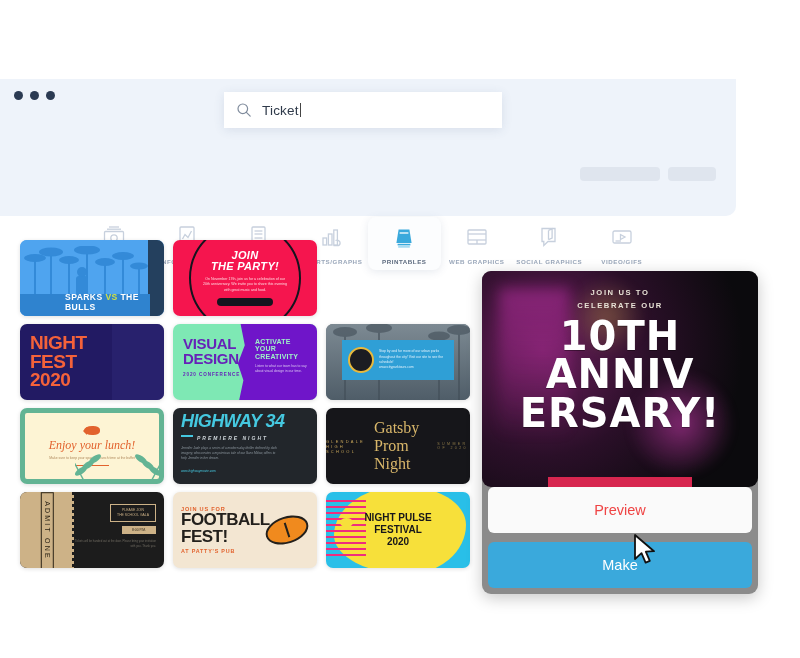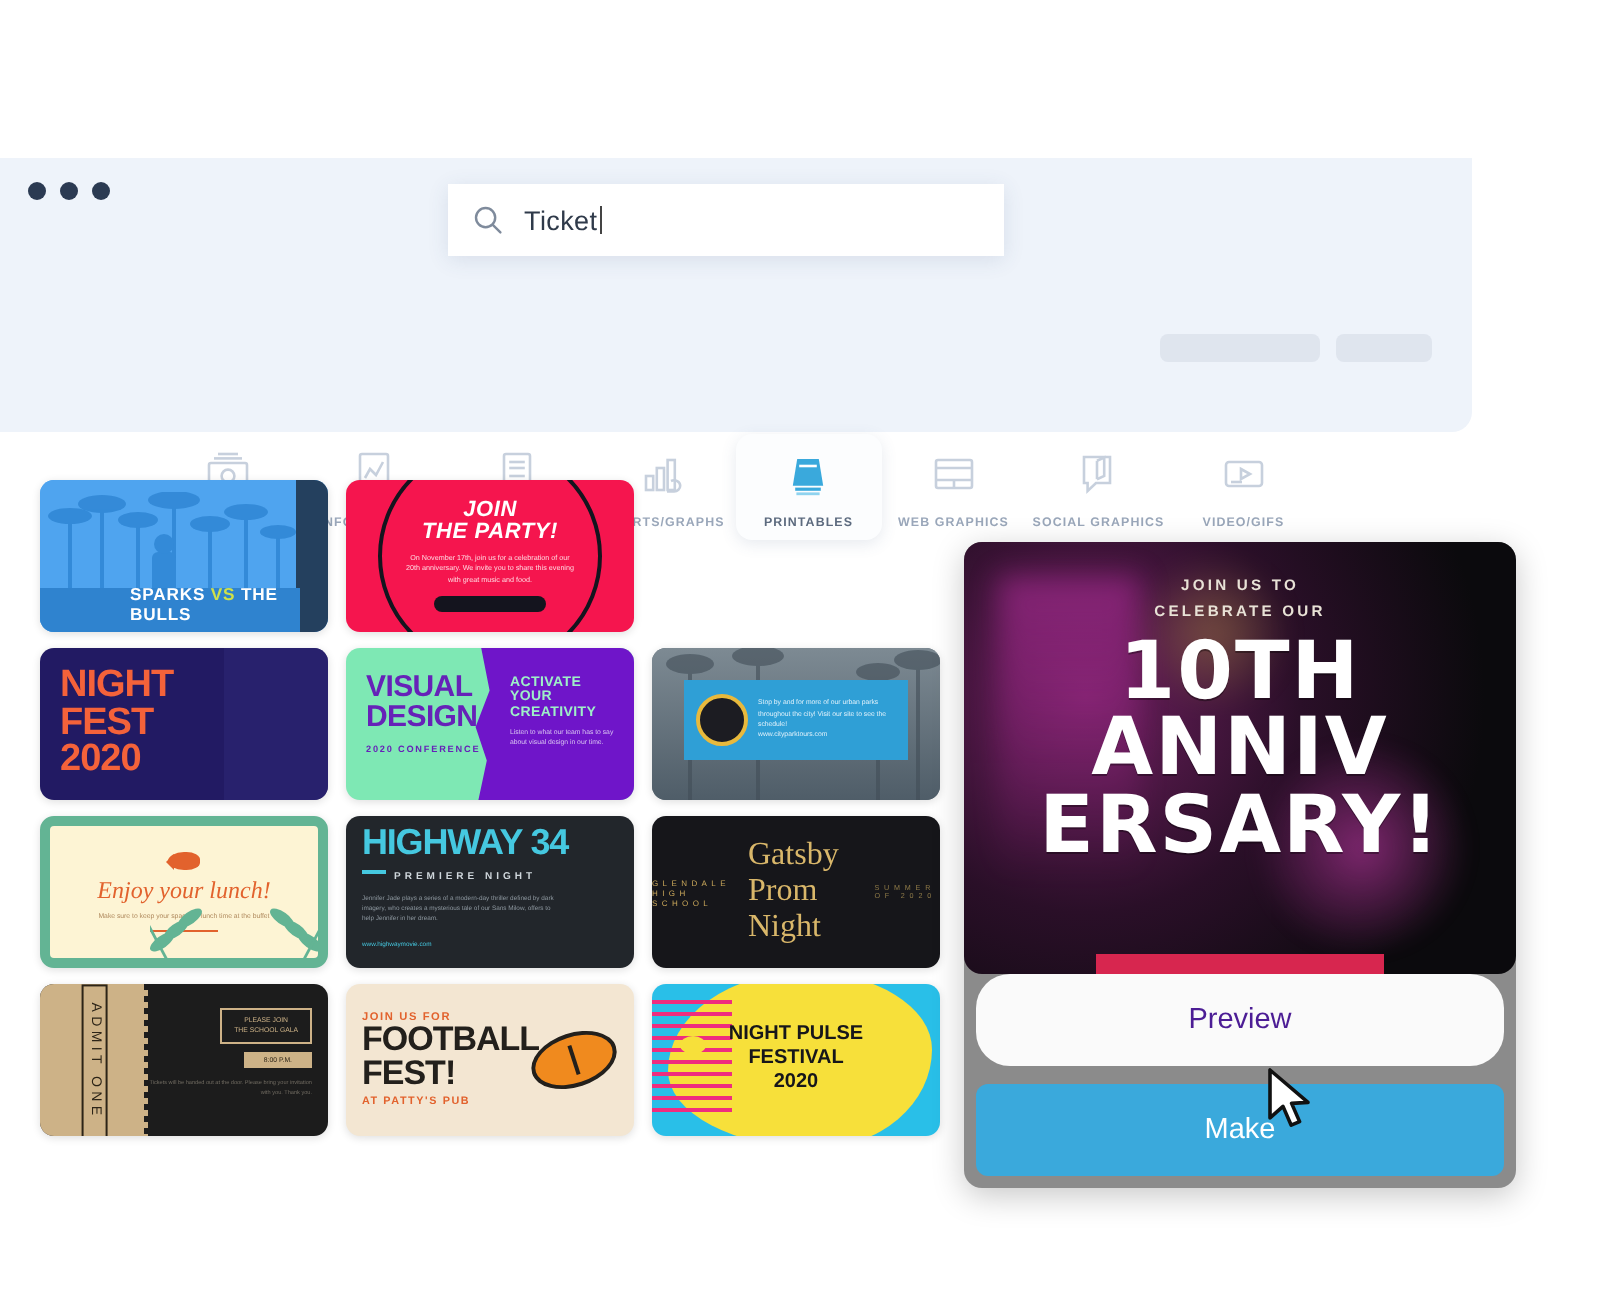--- a/index.html
+++ b/index.html
@@ -113,21 +113,21 @@
   .c7 { background: #fdf4d4; border: 5px solid #63b494; display: flex; flex-direction: column;
         align-items: center; justify-content: center; }
   .c7 .fish { width: 16px; height: 9px; background: #e2622d; border-radius: 50% 42% 42% 50%; position: relative; }
   .c7 .fish:after { content:""; position: absolute; left: -5px; top: 1px; border: 4px solid transparent; border-right-color: #e2622d; }
   .c7 .t { font-family: "Liberation Serif", serif; font-style: italic; font-size: 12px; color: #e2622d; margin-top: 3px; }
   .c7 .p { font-size: 3.4px; color: #b08a5e; margin-top: 3px; }
   .c7 .ln { width: 34px; height: 1.4px; background: #e2622d; margin-top: 5px; }
   .c7 .leafL, .c7 .leafR { position: absolute; bottom: -2px; width: 34px; height: 34px; }
 
   
-  .c8 { background: #22262b; padding: 4px 4px 0 8px; }
+  .c8 { background: #22262b; padding: 4px 4px 0 8px; font-style: italic; }
   .c8 .t { font-size: 18px; font-weight: 700; color: #45c8e0; line-height: 1; letter-spacing: -.6px; }
   .c8 .s { font-size: 5px; color: #cfd6db; letter-spacing: 2px; margin-top: 5px; font-weight: 700; }
   .c8 .dash { display:inline-block; width: 12px; height: 1.6px; background: #45c8e0; vertical-align: 3px; margin-right: 4px; }
   .c8 .p { font-size: 3.2px; color: #8d979f; line-height: 1.6; margin-top: 5px; width: 96px; }
   .c8 .u { font-size: 3.2px; color: #45c8e0; margin-top: 8px; }
 
   
   .c9 { background: #16161a; display: flex; flex-direction: row; align-items: center; justify-content: center; }
   .c9 .k { font-size: 4px; color: #c9a75a; letter-spacing: 2.2px; }
   .c9 .t { font-family: "Liberation Serif", serif; font-size: 16px; color: #d9b76a; margin: 4px 0 5px; }
@@ -192,21 +192,21 @@
                font-size: 40px; color: #fff; line-height: .96; font-weight: 700;
                font-family: "DejaVu Sans", sans-serif; letter-spacing: 1px;
                text-shadow: 0 1px 0 rgba(0,0,0,.35); }
   .hero .redbar { position: absolute; left: 24%; right: 24%; bottom: 0; height: 10px; background: #d7264f; }
 
   .btns { position: absolute; left: 6px; right: 6px; bottom: 6px; }
   .btn {
     height: 46px; border-radius: 6px; display: flex; align-items: center; justify-content: center;
     font-size: 14.5px; margin-top: 9px;
   }
-  .btn-preview { background: #fafafa; color: #4c1d95; border-radius: 17px; }
+  .btn-preview { background: #fafafa; color: #ef4444; }
   .btn-edit { background: #3aa9dc; color: #ffffff; }
 
   .cursor { position: absolute; left: 632px; top: 533px; width: 26px; height: 34px; z-index: 30; }
 </style>
 </head>
 <body>
 
 <div id="stage">
 
   <div class="header-panel">

